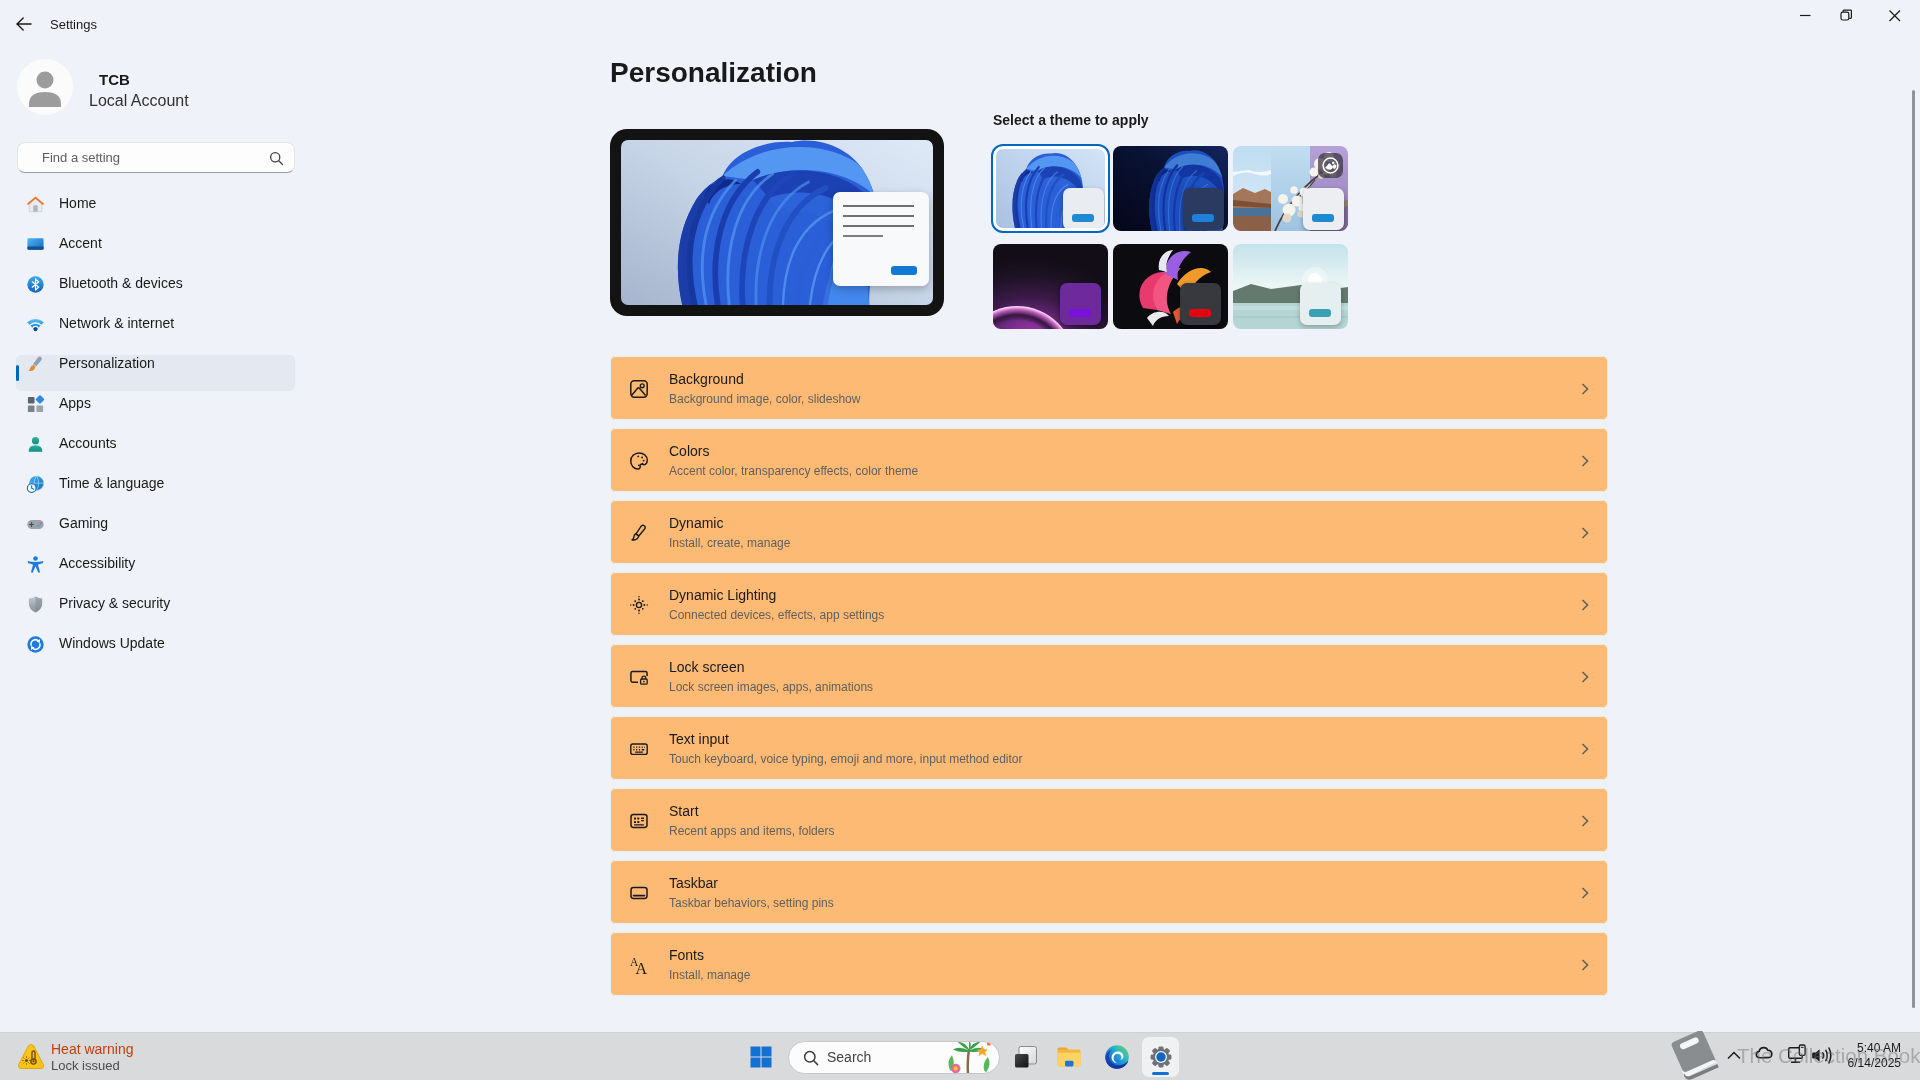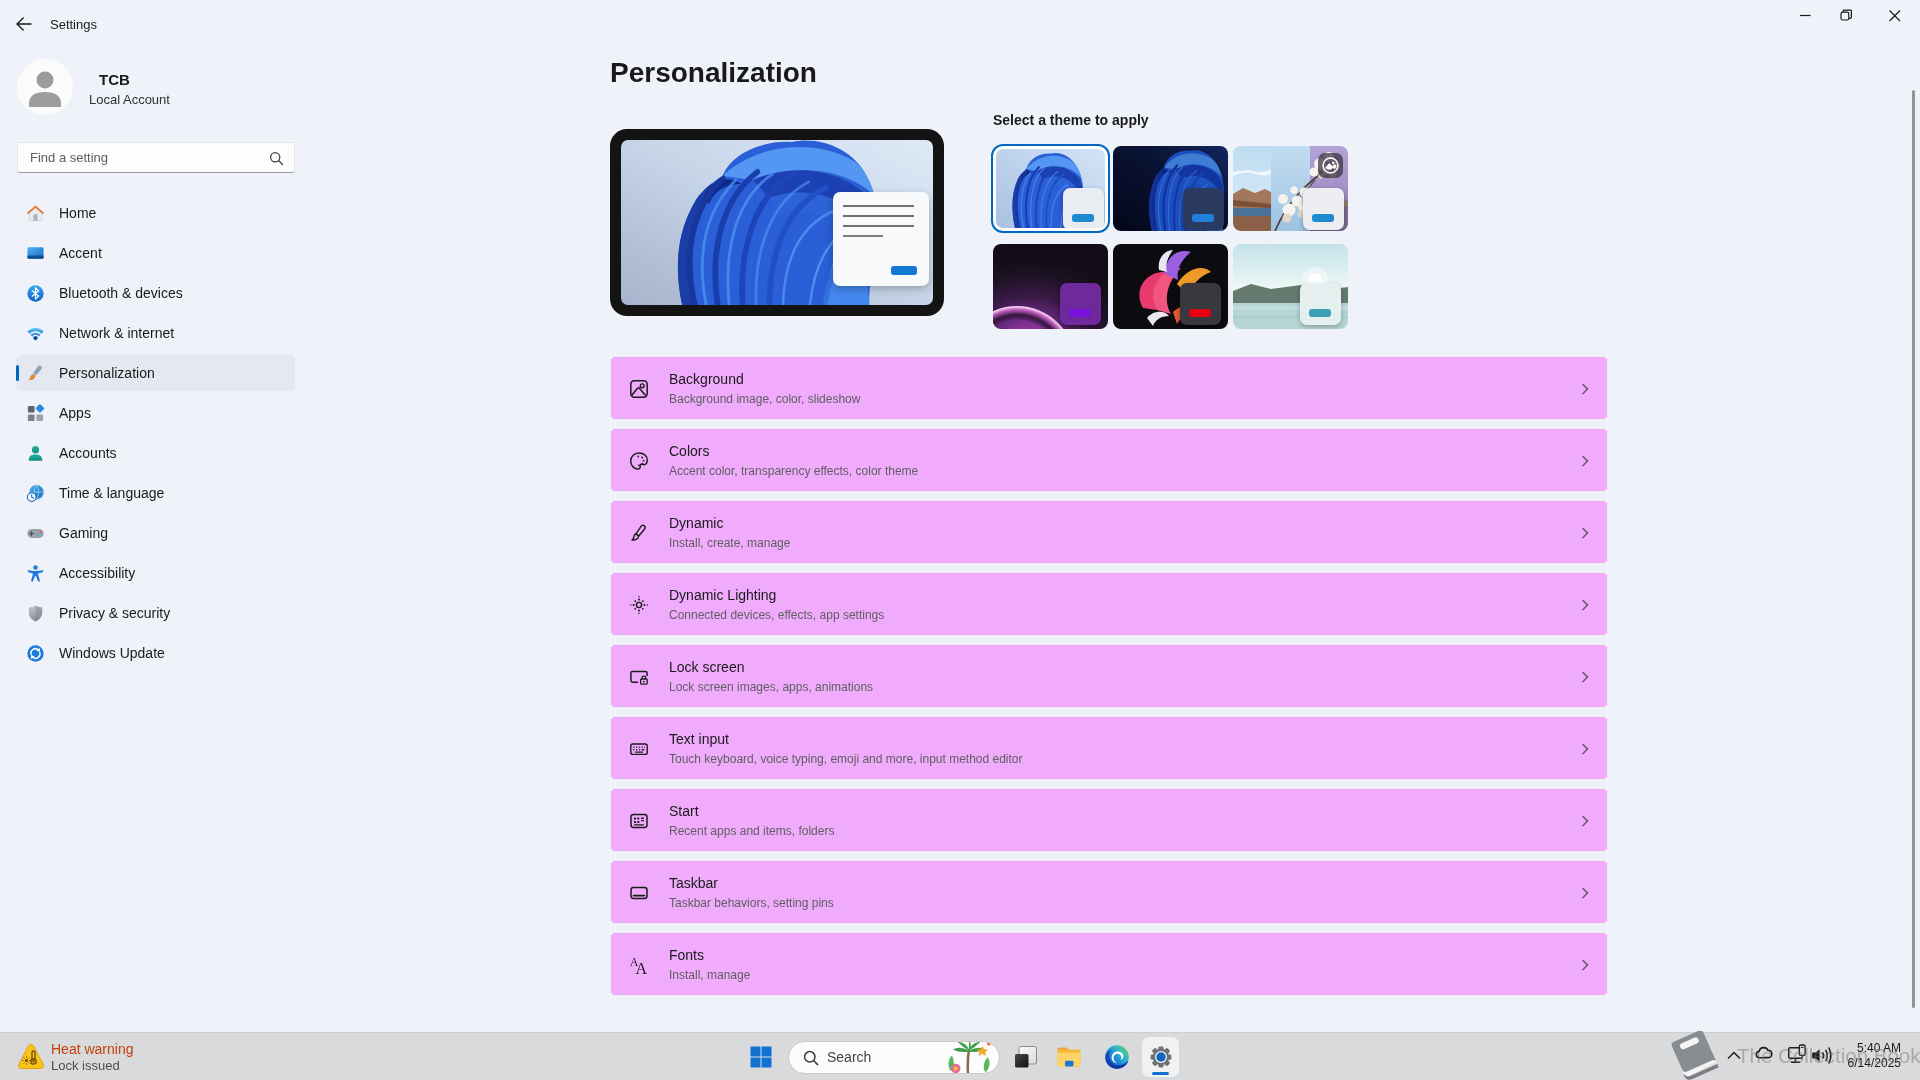--- a/index.html
+++ b/index.html
@@ -5,43 +5,43 @@
 *{margin:0;padding:0;box-sizing:border-box}
 html,body{width:1920px;height:1080px;overflow:hidden;font-family:"Liberation Sans",sans-serif;background:#eff3f9;position:relative}
 .abs{position:absolute}
 
 #backbtn{left:12px;top:12px;width:24px;height:24px}
 #apptitle{left:50px;top:17px;font-size:13px;color:#1a1a1a}
 #wincontrols{right:0;top:0;width:190px;height:32px}
 
 #profile-pic{left:17px;top:59px;width:56px;height:56px;border-radius:50%;background:#fbfbfc;overflow:hidden}
 #profile-name{left:99px;top:71px;font-size:15px;font-weight:bold;color:#191919}
-#profile-type{left:89px;top:92px;font-size:13px;color:#303030}
-#searchbox{left:17px;top:142px;width:278px;height:31px;background:#fdfdfe;border:1px solid #e3e4e8;border-bottom:1px solid #9a9aa0;border-radius:3px;font-size:13px;color:#5d5d5d;line-height:29px;padding-left:12px}
+#profile-type{left:89px;top:92px;font-size:16px;color:#303030}
+#searchbox{left:17px;top:142px;width:278px;height:31px;background:#fdfdfe;border:1px solid #e3e4e8;border-bottom:1px solid #9a9aa0;border-radius:8px;font-size:13px;color:#5d5d5d;line-height:29px;padding-left:24px}
 #searchbox svg{position:absolute;right:10px;top:8px}
 #nav{left:4px;top:195px;width:304px}
-.navitem{position:relative;width:279px;height:36px;margin:0 0 4px 12px;border-radius:5px;display:flex;align-items:center}
+.navitem{position:relative;width:279px;height:36px;margin:0 0 4px 12px;border-radius:5px;display:flex;}
 .navitem .nicon{width:19px;height:19px;margin-left:10px;flex:none}
 .navitem .nlabel{margin-left:14px;font-size:14px;color:#191919}
 .navitem.sel{background:#e4e9f1}
 .navitem.sel::before{content:"";position:absolute;left:0;top:10px;width:3px;height:16px;border-radius:2px;background:#0067c0}
 
 #heading{left:610px;top:57px;font-size:28px;font-weight:bold;color:#191919}
 #preview{left:610px;top:129px;width:334px;height:187px;background:#131313;border-radius:17px;padding:11px}
 #preview .screen{width:312px;height:165px;border-radius:7px;overflow:hidden;position:relative}
 #themelabel{left:993px;top:112px;font-size:14px;font-weight:bold;color:#191919}
 .tile{position:absolute;width:115px;height:85px;border-radius:8px;overflow:hidden}
 .tile.sel{outline:2px solid #0067c0;outline-offset:0;border-radius:10px}
 .tile.sel .inner{position:absolute;left:3px;top:3px;right:3px;bottom:3px;border-radius:7px;overflow:hidden}
 .tile .inner{position:absolute;left:0;top:0;right:0;bottom:0;overflow:hidden}
 .mock{position:absolute;border-radius:7px}
 .mockbtn{position:absolute;border-radius:3px}
 
 #rows{left:610px;top:356px;width:998px}
-.row{position:relative;width:998px;height:64px;margin-bottom:8px;background:#f0abfc;border:1px solid #eaebee;border-radius:5px}
+.row{position:relative;width:998px;height:64px;margin-bottom:8px;background:#fdba74;border:1px solid #eaebee;border-radius:5px}
 .row .ricon{position:absolute;left:18px;top:22px;width:20px;height:20px}
 .row .rtitle{position:absolute;left:58px;top:14px;font-size:14px;color:#1a1a1a}
 .row .rsub{position:absolute;left:58px;top:35px;font-size:12px;color:#5f5f5f}
 .row .chev{position:absolute;right:16px;top:26px}
 
 #scrollbar{left:1912px;top:90px;width:3px;height:918px;background:#919398;border-radius:2px}
 
 #taskbar{left:0;top:1032px;width:1920px;height:48px;background:#d8dadb;border-top:1px solid #cdcfd0}
 #weather{left:17px;top:1040px;width:260px;height:34px}
 #weather .wt1{position:absolute;left:34px;top:1px;font-size:14px;color:#c2410c}

